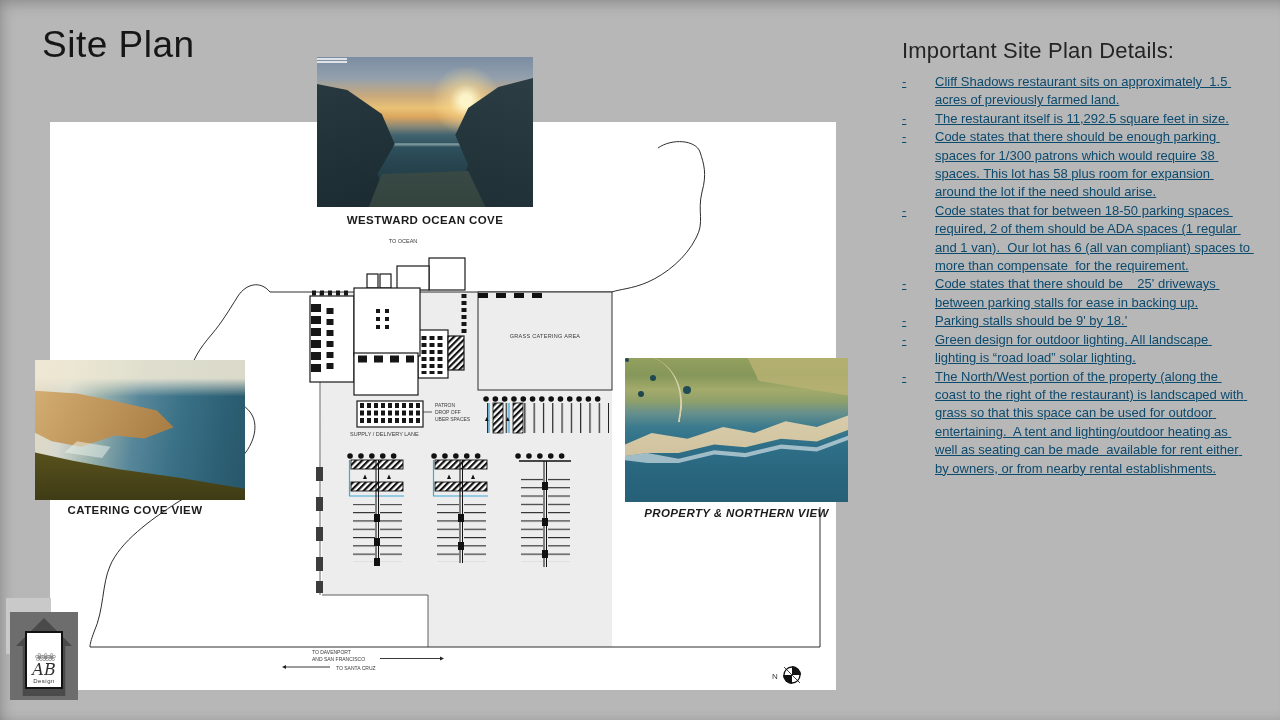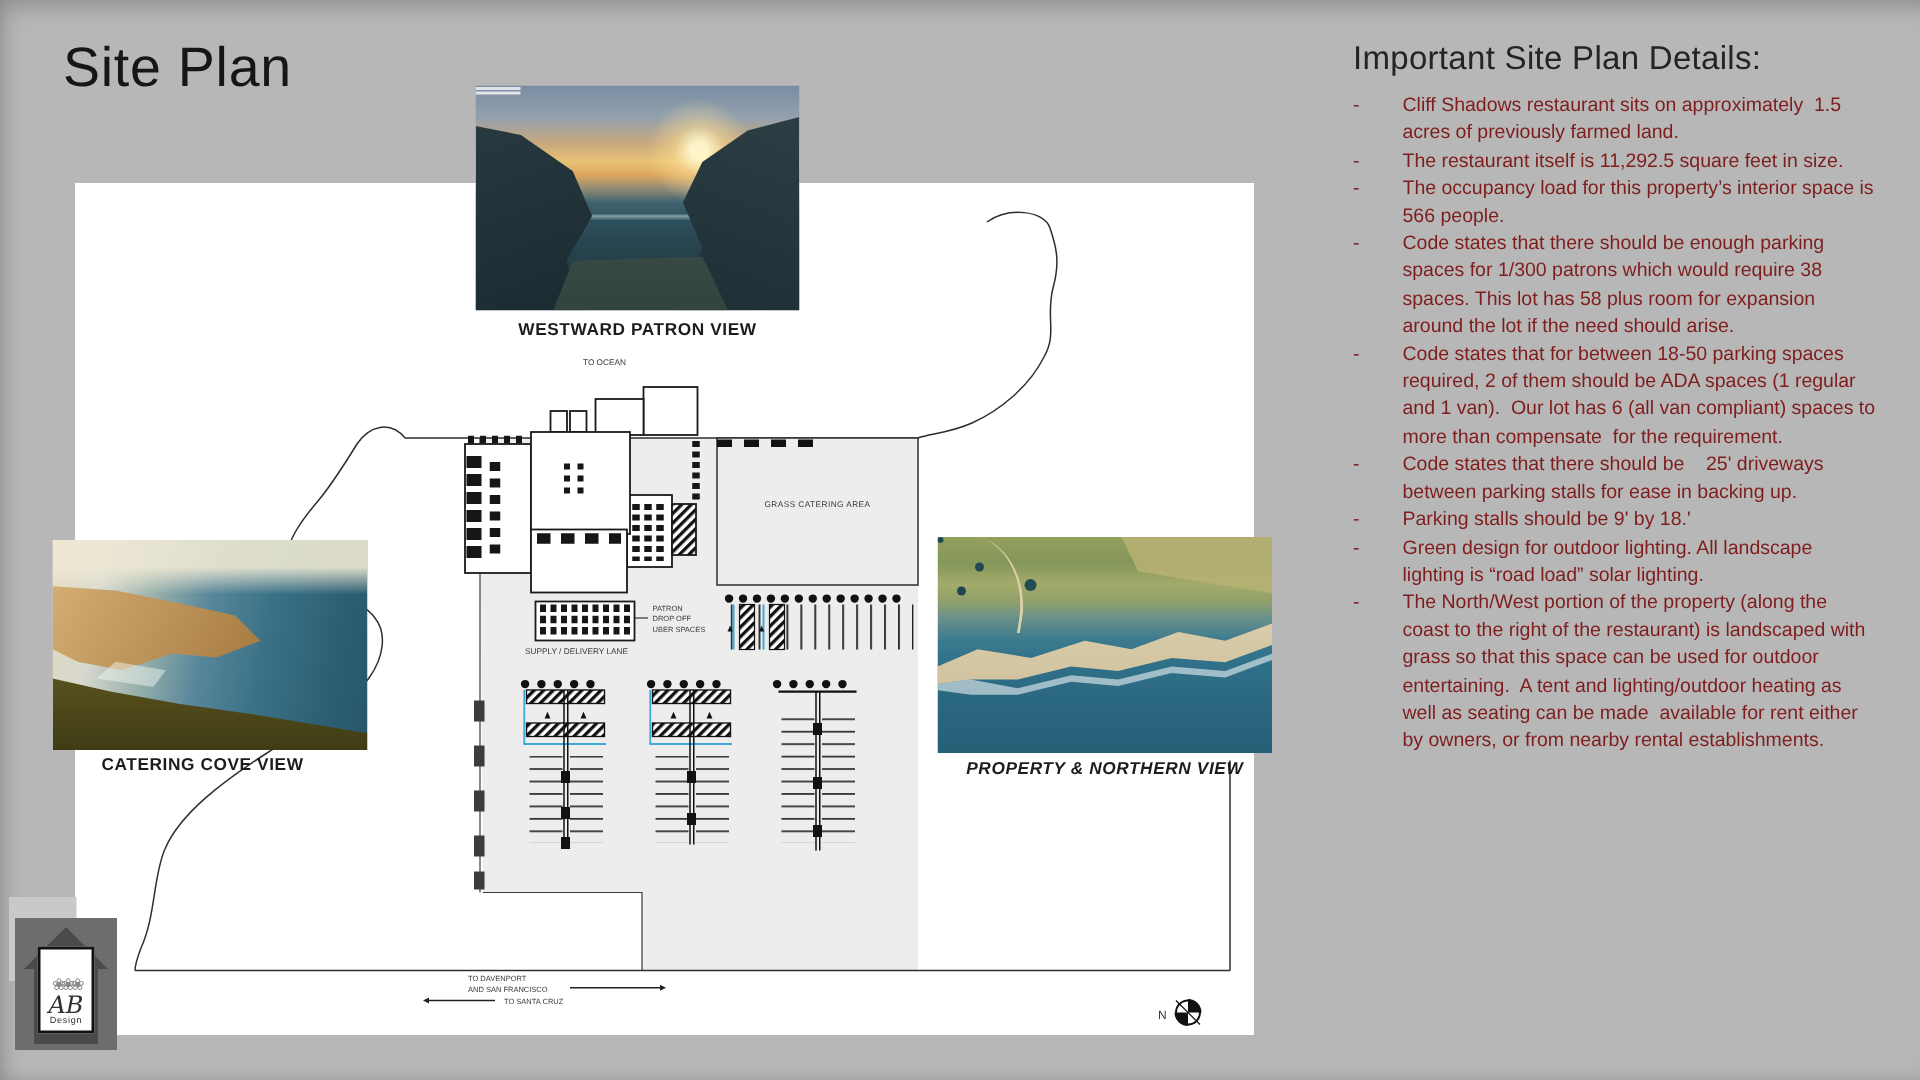--- a/index.html
+++ b/index.html
@@ -53,23 +53,23 @@
     background:linear-gradient(180deg,#e2d8ba,#c9b992);}
   .n-surf{clip-path:polygon(0 68%,10% 66%,24% 70%,40% 64%,54% 66%,70% 60%,86% 62%,100% 54%,100% 57%,86% 65%,70% 63%,54% 69%,40% 67%,24% 73%,10% 73%,0 71%);
     background:rgba(255,255,255,.55);}
   .n-rocks{inset:auto;left:18%;top:62%;width:4px;height:4px;border-radius:50%;background:#1f4a52;
     box-shadow:26px 18px 0 1px #1f4a52, 60px 30px 0 2px #214d55, 14px 34px 0 1px #1d464e;}
   .n-road{inset:auto;right:5%;top:52%;width:26%;height:42%;border-right:2px solid #d9cfa8;
     border-radius:0 70% 0 0/0 85% 0 0;transform:rotate(9deg);}
 
   
   .details{position:absolute;left:902px;top:26px;width:350px;}
-  .details h2{font-size:22px;font-weight:normal;color:#242424;margin:0 0 9px 0;letter-spacing:.2px;}
+  .details h2{font-size:22px;font-weight:normal;color:#242424;margin:12px 0 9px 0;letter-spacing:.2px;}
   .details ul{list-style:none;margin:0;padding:0;}
-  .details li{display:flex;color:#7f1d1d;font-size:13px;line-height:18.4px;}
+  .details li{display:flex;color:#0c4a6e;font-size:13px;line-height:18.4px;text-decoration:underline;}
   .details .dash{flex:0 0 33px;}
   .details .dash::before{content:"-";}
   .details .txt{flex:1;white-space:pre-wrap;}
 
   
   .logo{position:absolute;left:6px;top:598px;width:96px;height:112px;}
   .logo .back{position:absolute;left:0;top:0;width:45px;height:56px;background:#c9c9c9;}
   .logo .square{position:absolute;left:4px;top:14px;width:68px;height:88px;background:#6d6d6d;}
   .logo .house{position:absolute;left:10px;top:20px;width:56px;height:78px;background:#4a4a4a;
     clip-path:polygon(50% 0,100% 36%,88% 36%,88% 100%,12% 100%,12% 36%,0 36%);}
@@ -265,38 +265,34 @@
   </div>
   <div class="photo" id="photo-northern">
     <div class="n-base"></div>
     <div class="n-fields"></div>
     <div class="n-cliffs"></div>
     <div class="n-surf"></div>
     <div class="n-rocks"></div>
     <div class="n-road"></div>
   </div>
 
-  <div class="caption" id="cap-westward">WESTWARD PATRON VIEW</div>
+  <div class="caption" id="cap-westward">WESTWARD OCEAN COVE</div>
   <div class="caption" id="cap-southern">CATERING COVE VIEW</div>
   <div class="caption" id="cap-northern">PROPERTY &amp; NORTHERN VIEW</div>
 
   <div class="details">
     <h2>Important Site Plan Details:</h2>
     <ul>
       <li>
           <span class="dash"></span>
           <span class="txt">Cliff Shadows restaurant sits on approximately  1.5 acres of previously farmed land.</span>
         </li>
       <li>
           <span class="dash"></span>
           <span class="txt">The restaurant itself is 11,292.5 square feet in size.</span>
-        </li>
-      <li>
-          <span class="dash"></span>
-          <span class="txt">The occupancy load for this property’s interior space is 566 people.</span>
         </li>
       <li>
           <span class="dash"></span>
           <span class="txt">Code states that there should be enough parking spaces for 1/300 patrons which would require 38 spaces. This lot has 58 plus room for expansion around the lot if the need should arise.</span>
         </li>
       <li>
           <span class="dash"></span>
           <span class="txt">Code states that for between 18-50 parking spaces required, 2 of them should be ADA spaces (1 regular and 1 van).  Our lot has 6 (all van compliant) spaces to more than compensate  for the requirement.</span>
         </li>
       <li>

